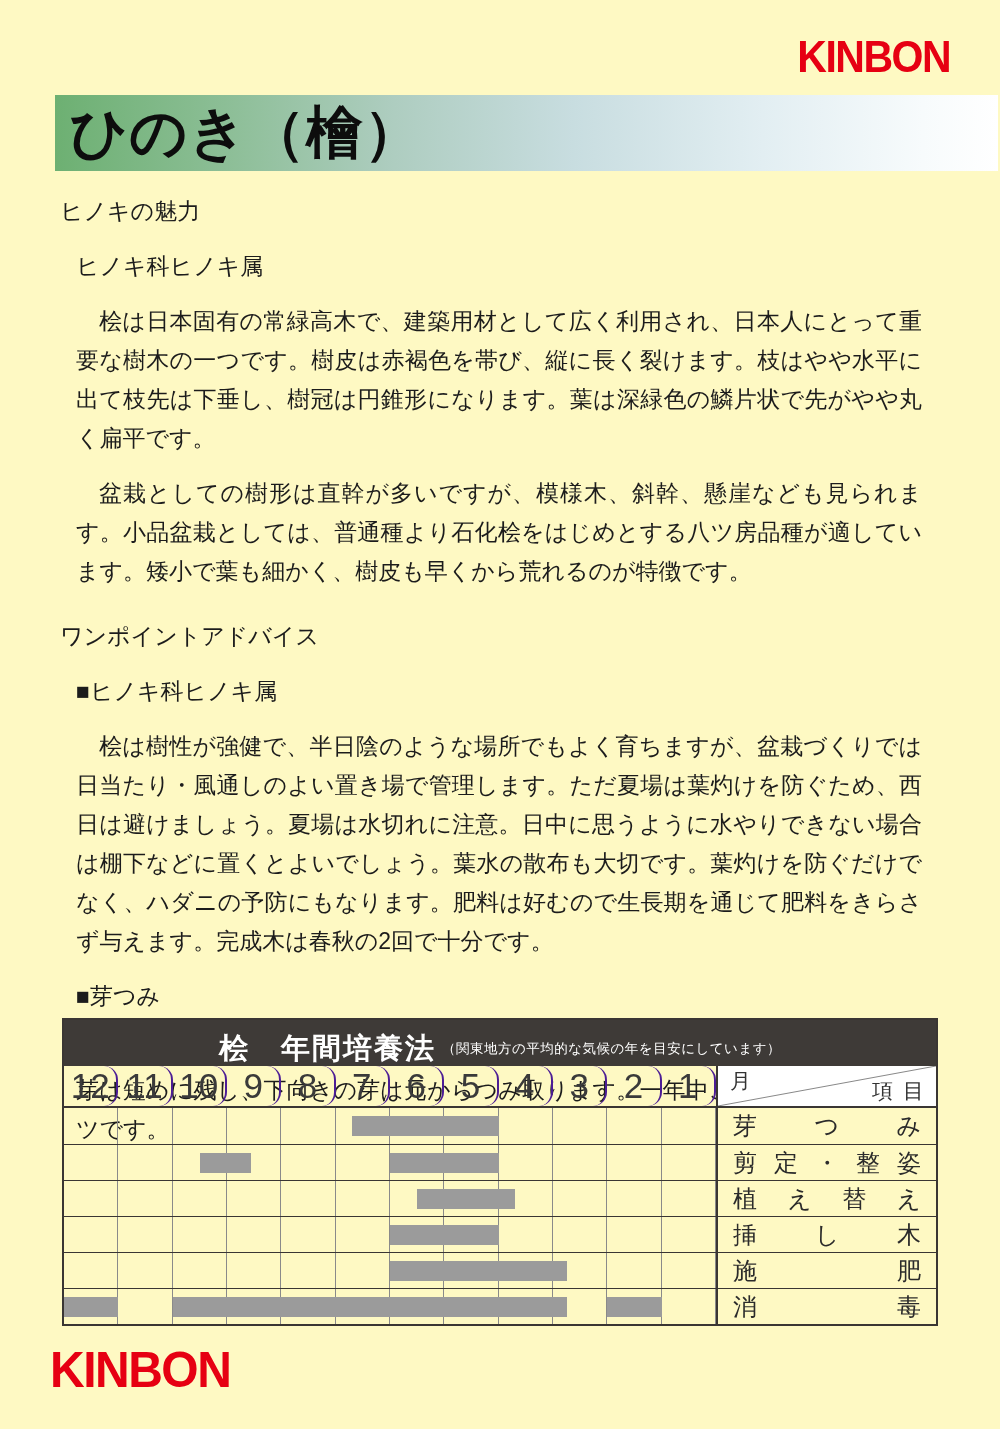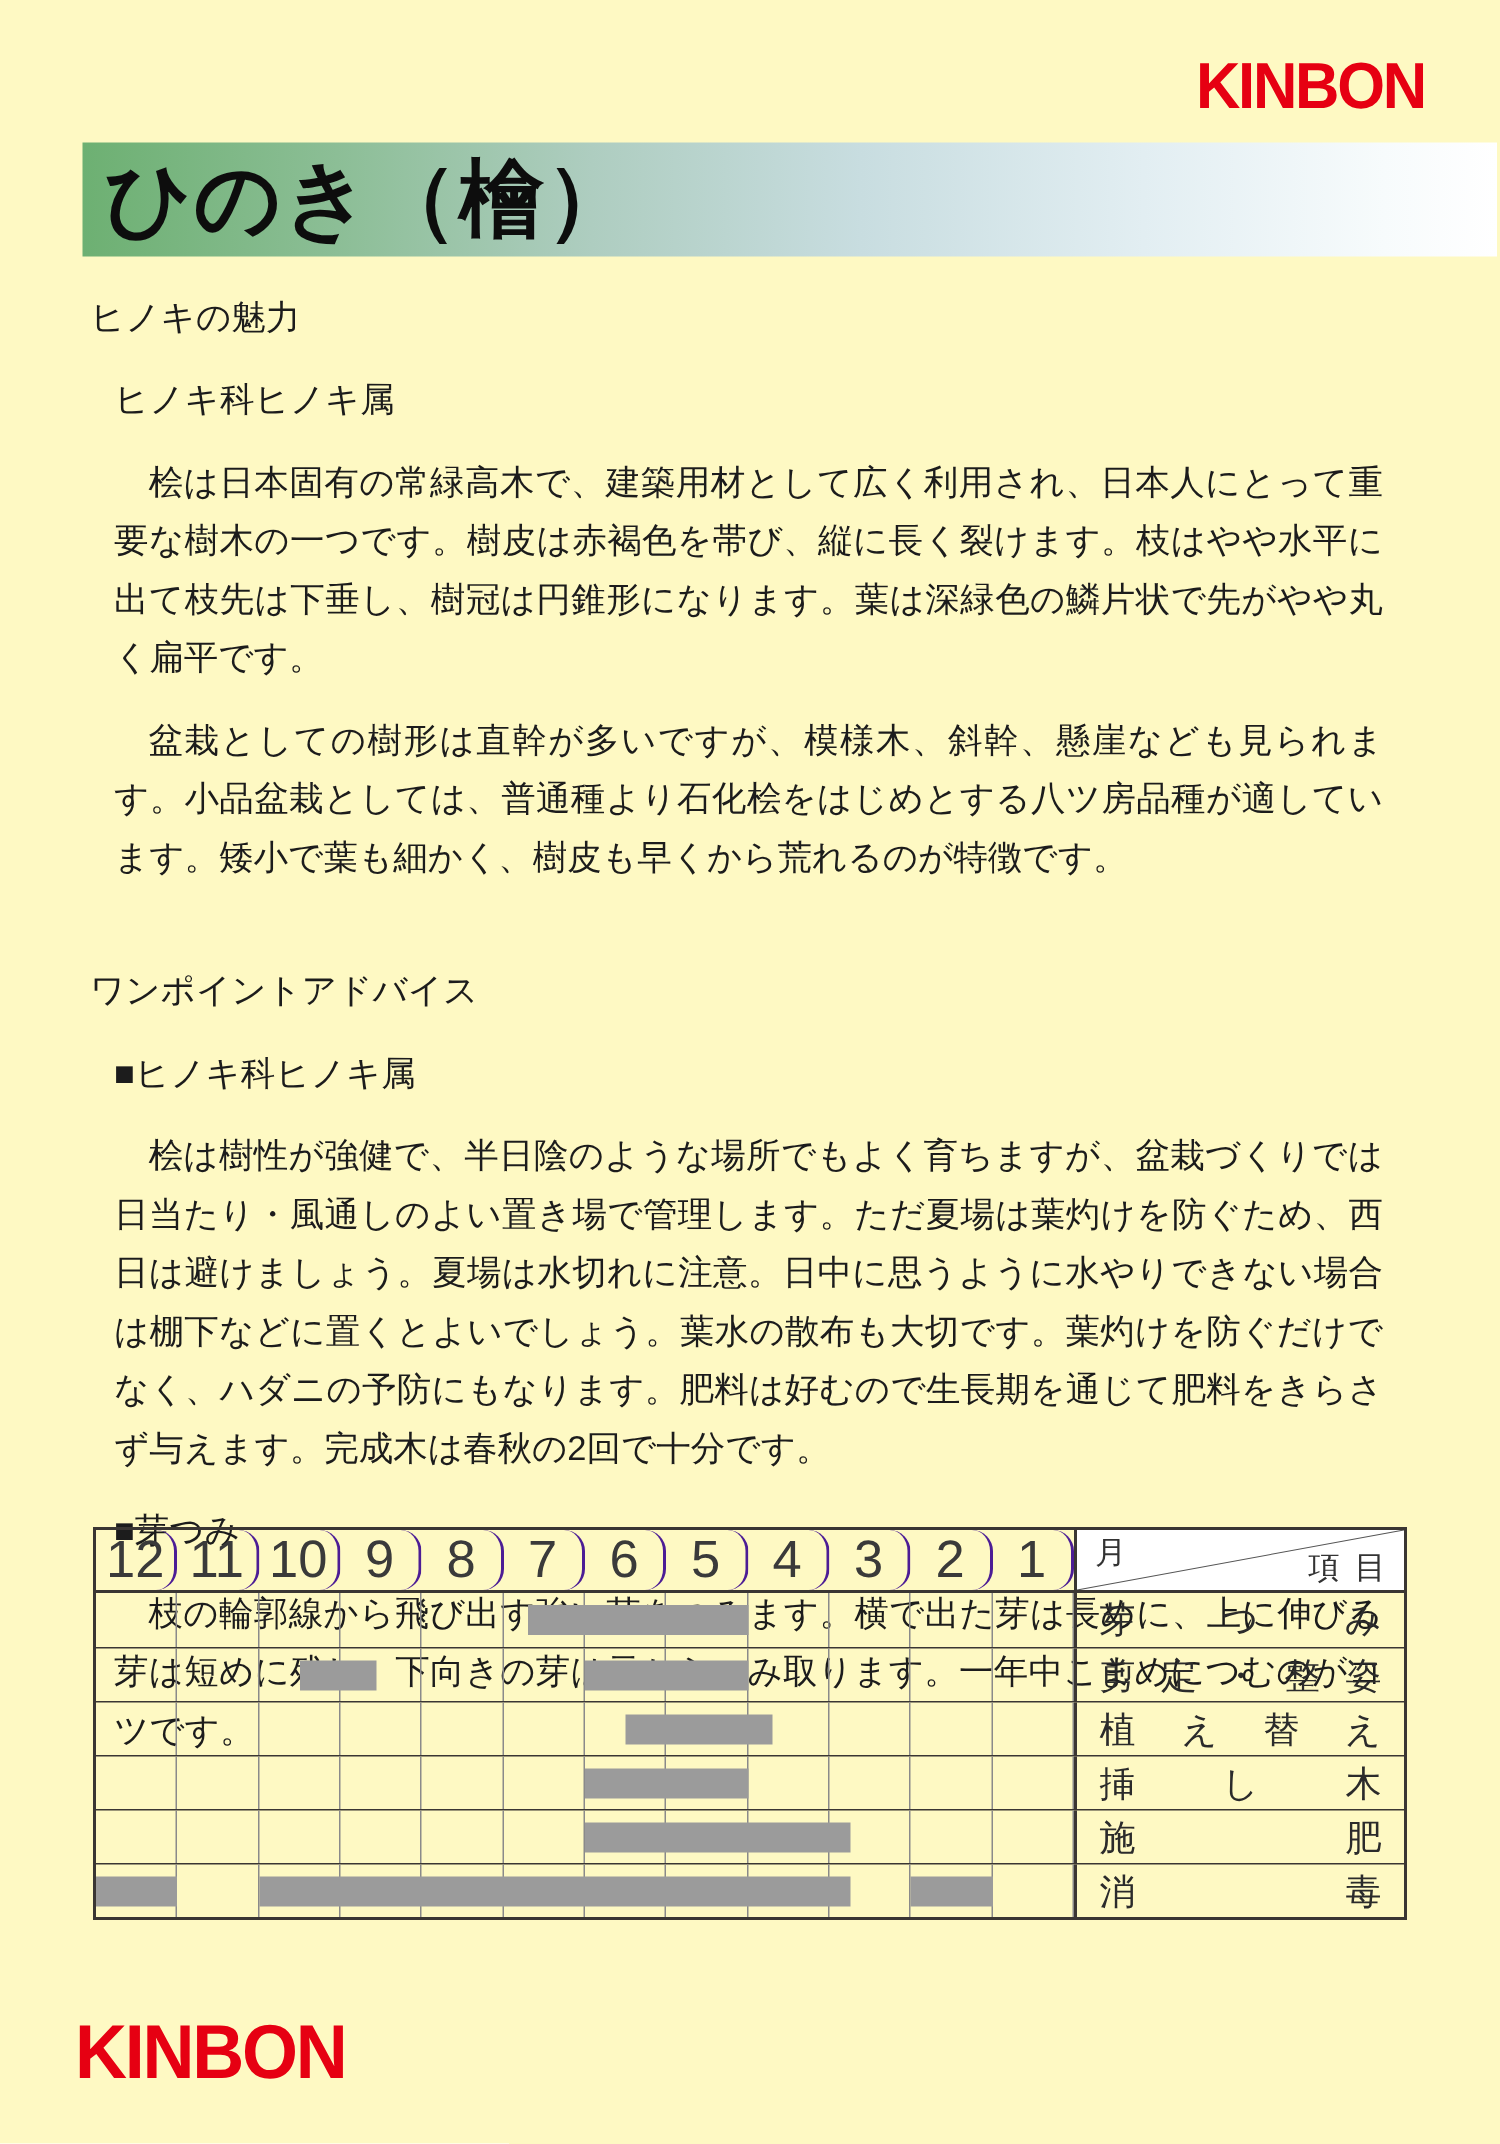--- a/index.html
+++ b/index.html
@@ -42,21 +42,21 @@
   }
   
   .content{
     position:absolute;left:60px;top:192px;width:878px;
     font-size:23px;line-height:39px;
     text-align:justify;
   }
   .h-bold{font-weight:normal;margin:0;font-size:23px;line-height:39px;}
   .sub{margin:16px;line-height:39px;}
   .para{margin:16px;text-indent:1em;line-height:39px;}
-  .advice-heading{margin-top:50px;}
+  .advice-heading{margin-top:26px;}
   
   .table-wrap{position:absolute;left:62px;top:1018px;width:876px;}
   .ctable{border:2px solid #3a3633;box-sizing:border-box;}
   .ctable-header{
     height:46px;background:#3e3a37;color:#fff;
     display:flex;align-items:baseline;justify-content:center;
     padding-top:2px;box-sizing:border-box;
   }
   .ct-title{
     font-family:"Liberation Serif","DejaVu Serif",serif;
@@ -109,20 +109,24 @@
 
     <p class="h-bold advice-heading">ワンポイントアドバイス</p>
     <p class="sub">■ヒノキ科ヒノキ属</p>
     <p class="para">桧は樹性が強健で、半日陰のような場所でもよく育ちますが、盆栽づくりでは日当たり・風通しのよい置き場で管理します。ただ夏場は葉灼けを防ぐため、西日は避けましょう。夏場は水切れに注意。日中に思うように水やりできない場合は棚下などに置くとよいでしょう。葉水の散布も大切です。葉灼けを防ぐだけでなく、ハダニの予防にもなります。肥料は好むので生長期を通じて肥料をきらさず与えます。完成木は春秋の2回で十分です。</p>
     <p class="sub">■芽つみ</p>
     <p class="para">枝の輪郭線から飛び出す強い芽をつみます。横で出た芽は長めに、上に伸びる芽は短めに残し、下向きの芽は元からつみ取ります。一年中こまめにつむのがコツです。</p>
   </div>
 
   <div class="table-wrap">
     <div class="ctable">
+      <div class="ctable-header">
+        <span class="ct-title">桧　年間培養法</span>
+        <span class="ct-sub">（関東地方の平均的な気候の年を目安にしています）</span>
+      </div>
       <div class="month-row">
 
         <div class="mcell">12</div>
           <div class="mcell">11</div>
           <div class="mcell">10</div>
           <div class="mcell">9</div>
           <div class="mcell">8</div>
           <div class="mcell">7</div>
           <div class="mcell">6</div>
           <div class="mcell">5</div>

